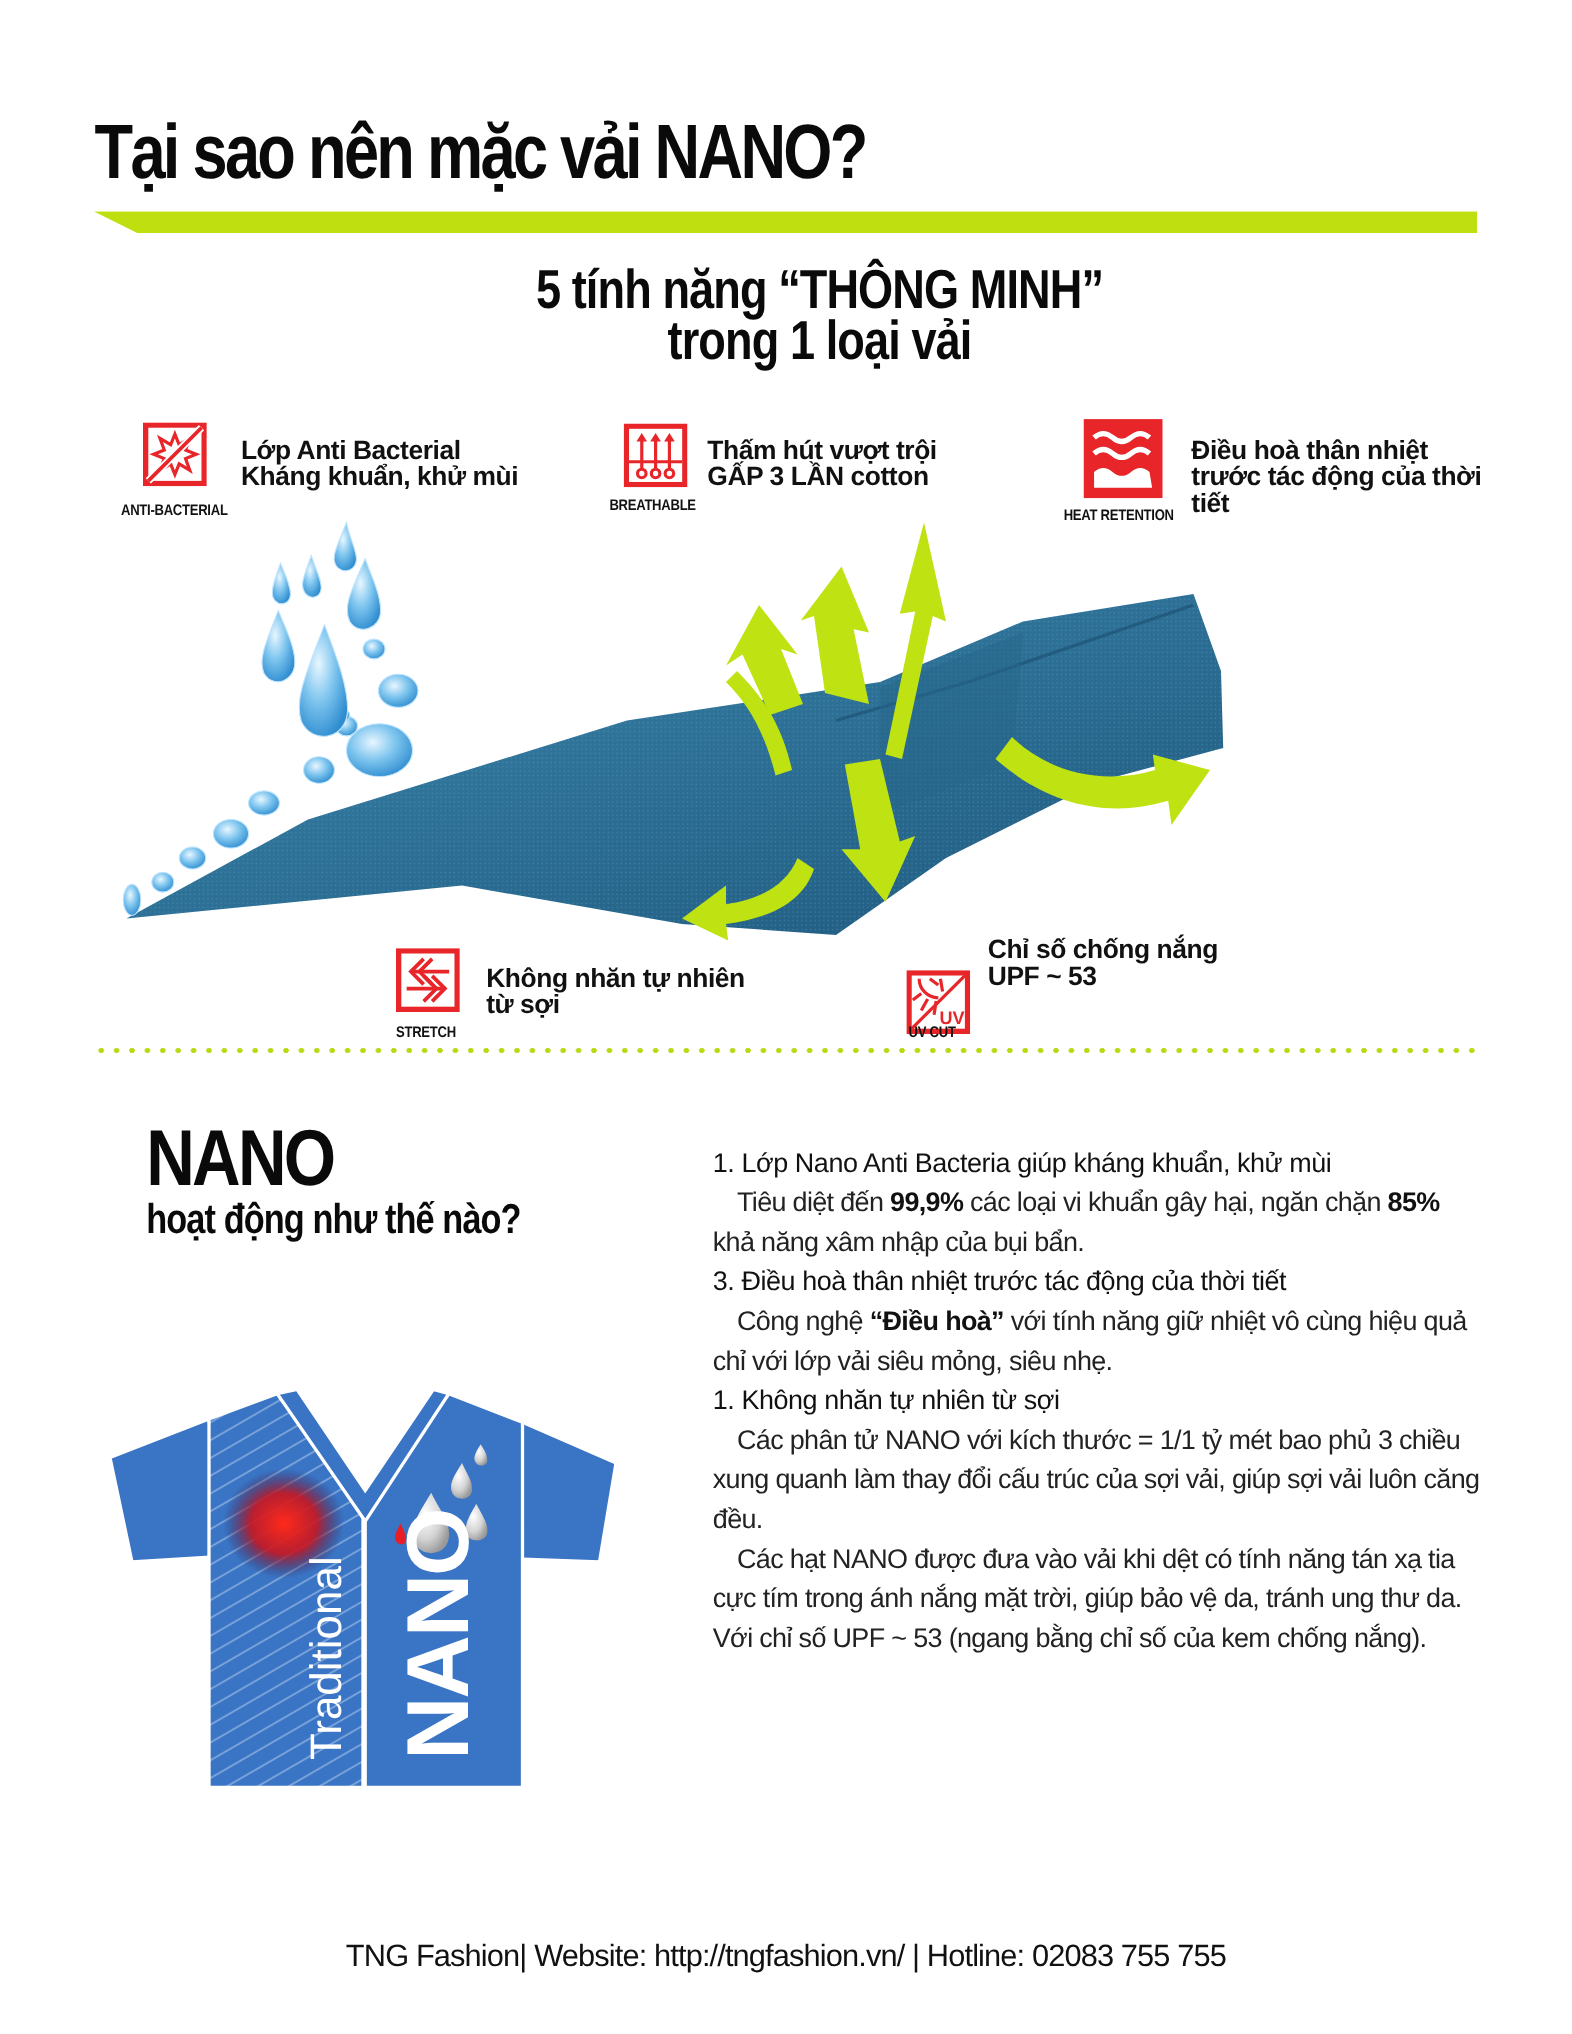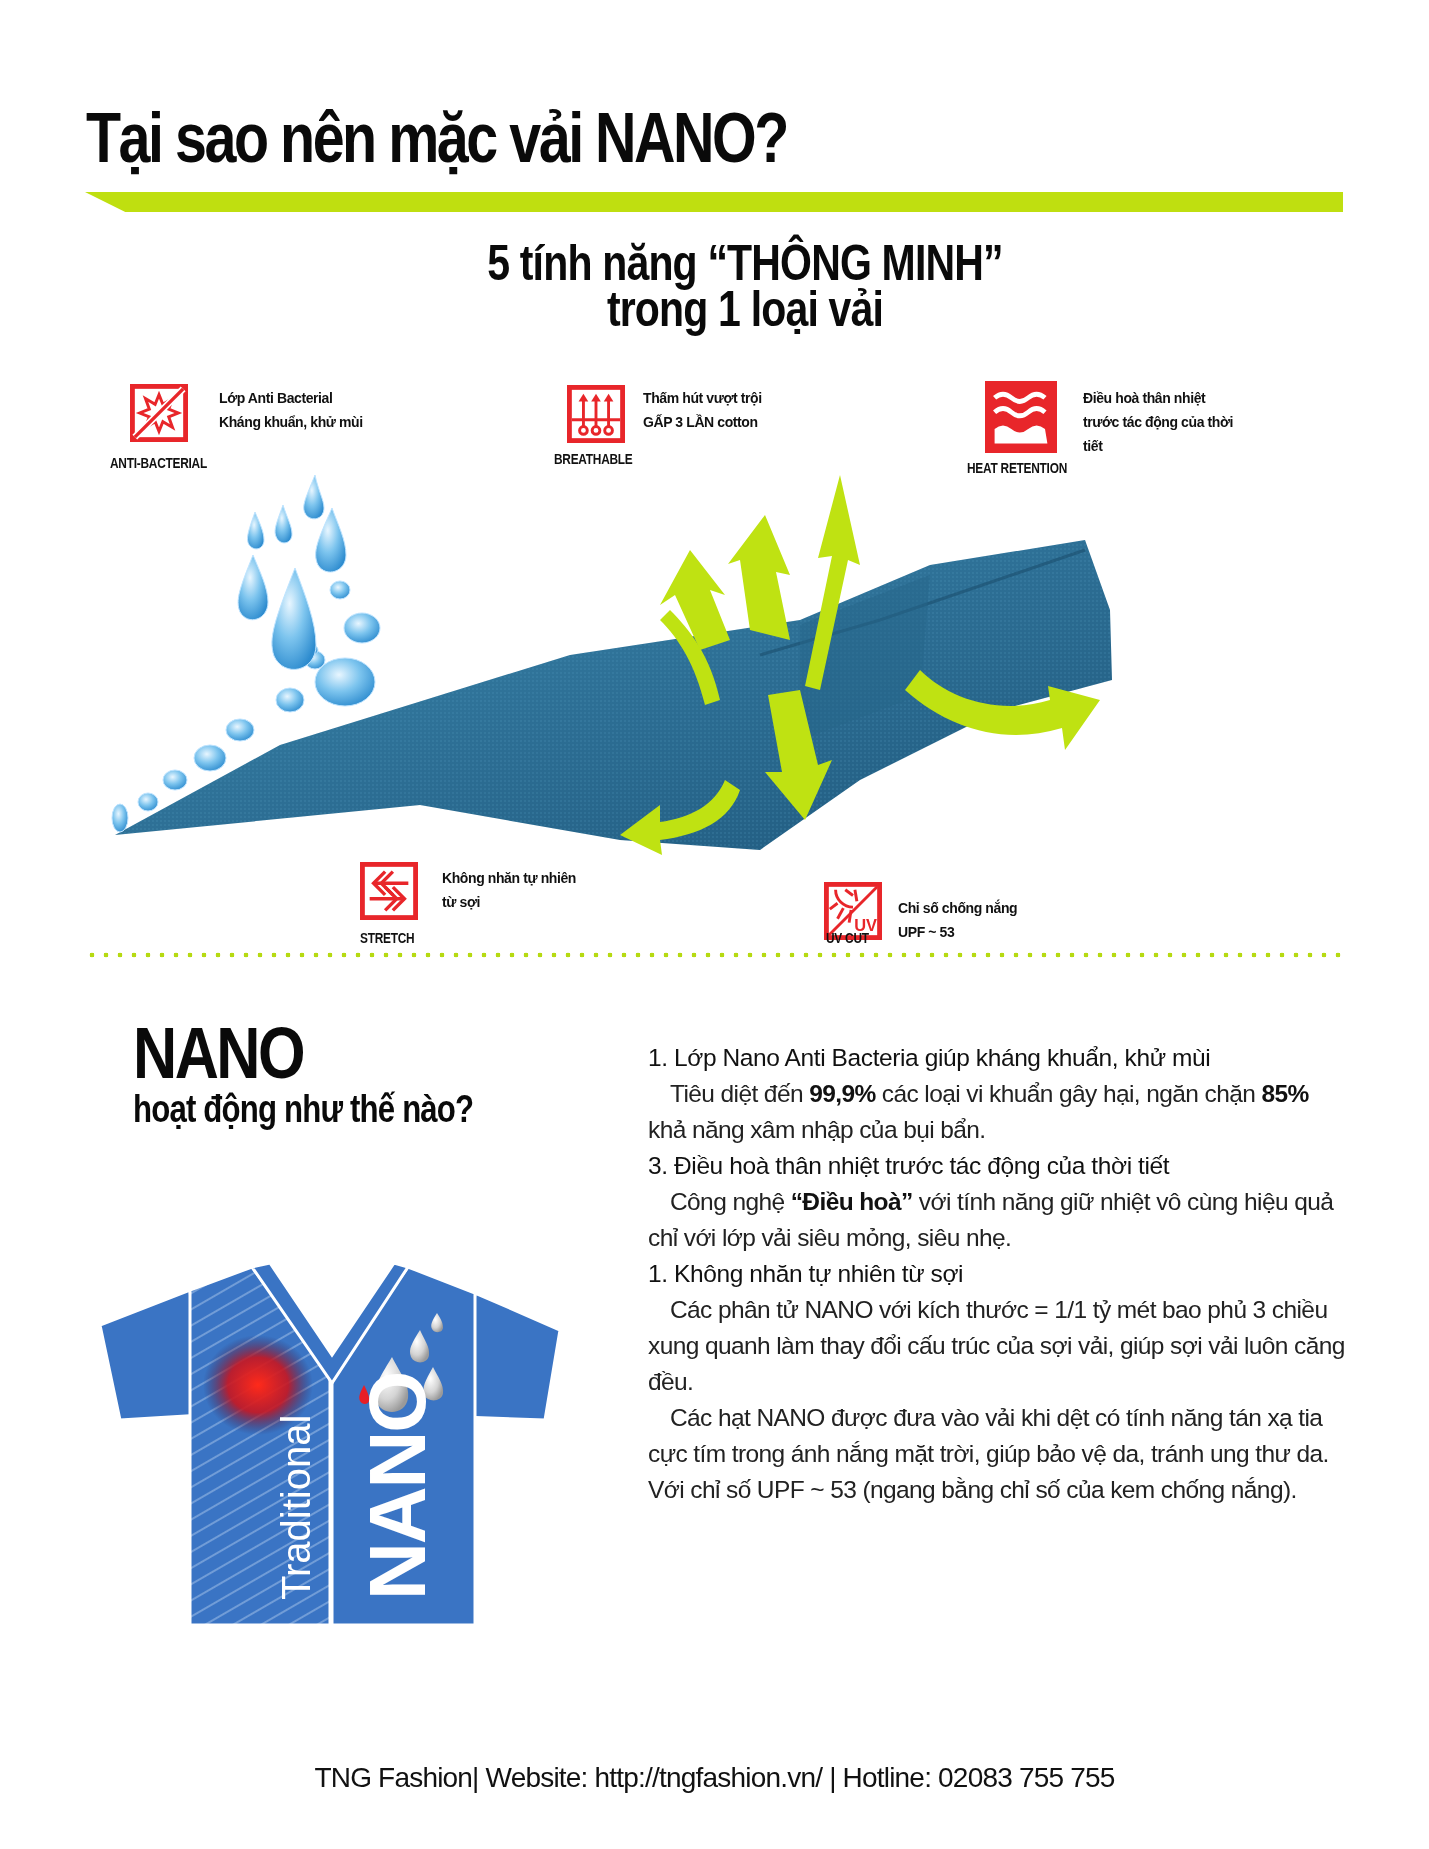--- a/index.html
+++ b/index.html
@@ -3,21 +3,21 @@
 <meta charset="utf-8">
 <style>
   html, body { margin:0; padding:0; background:#ffffff; }
   body { width:1429px; height:1849px; position:relative; overflow:hidden; font-family:"Liberation Sans", sans-serif; color:#111; }
   .abs { position:absolute; }
   .title { left:86px; top:98px; font-size:70px; font-weight:bold; letter-spacing:-3px; transform:scaleX(0.82); transform-origin:left top; white-space:nowrap; color:#0a0a0a; }
   .green-bar { left:85px; top:192px; width:1258px; height:20px; background:#bfdf10; clip-path:polygon(0 0,100% 0,100% 100%,3.2% 100%); }
   .subtitle { left:0; width:1490px; top:240px; text-align:center; font-size:50px; font-weight:bold; line-height:46px; letter-spacing:-1px; transform:scaleX(0.82); transform-origin:center top; color:#0a0a0a; }
   .icon-box { width:58px; height:58px; }
   .icon-label { font-size:14px; font-weight:bold; letter-spacing:-0.3px; transform:scaleX(0.85); transform-origin:left top; white-space:nowrap; color:#111; }
-  .feat-text { font-size:14px; font-weight:bold; line-height:24px; letter-spacing:-0.4px; color:#111; white-space:nowrap; }
+  .feat-text { font-size:24px; font-weight:bold; line-height:24px; letter-spacing:-0.4px; color:#111; white-space:nowrap;margin-top:12px; }
   .feat-text div { white-space:nowrap; }
   .dots { left:85px; top:952px; width:1262px; height:6px; background-image:radial-gradient(circle, #b6da12 2.2px, transparent 2.6px); background-size:14px 6px; background-repeat:repeat-x; }
   .nano-h { left:133px; top:1012px; font-size:72px; font-weight:bold; letter-spacing:-3px; transform:scaleX(0.85); transform-origin:left top; color:#0a0a0a; }
   .nano-sub { left:133px; top:1088px; font-size:38px; font-weight:bold; letter-spacing:-1px; transform:scaleX(0.82); transform-origin:left top; white-space:nowrap; color:#0a0a0a; }
   .body-col { left:648px; top:1040px; width:700px; font-size:24.5px; line-height:36px; color:#1a1a1a; }
   .body-col .h { font-weight:normal; letter-spacing:-0.4px; color:#111; }
   .body-col .p { font-weight:normal; letter-spacing:-0.6px; color:#222; }
   .body-col .p .ind { display:inline-block; width:22px; }
   .body-col b { font-weight:bold; color:#111; }
   .footer { left:0; width:1429px; top:1762px; text-align:center; font-size:28px; letter-spacing:-0.8px; color:#111; }
@@ -174,21 +174,21 @@
       <line x1="14" y1="22" x2="6" y2="28"></line>
       <line x1="20" y1="27" x2="14" y2="38"></line>
       <line x1="28" y1="29" x2="26" y2="42"></line>
       <line x1="22" y1="8" x2="30" y2="14"></line>
       <line x1="32" y1="8" x2="34" y2="20"></line>
     </g>
     <text x="43" y="51" text-anchor="middle" font-family="Liberation Sans, sans-serif" font-weight="bold" font-size="17" fill="#e8262a">UV</text>
   </svg>
 </div>
 <div class="abs icon-label" style="left:826px;top:930px;">UV CUT</div>
-<div class="abs feat-text" style="left:898px;top:896px;">
+<div class="abs feat-text" style="left:898px;top:840px;">
   <div>Chỉ số chống nắng</div>
   <div>UPF ~ 53</div>
 </div>
 
 <div class="abs dots"></div>
 
 <div class="abs nano-h">NANO</div>
 <div class="abs nano-sub">hoạt động như thế nào?</div>
 
 <svg class="abs" style="left:90px;top:1205px;" width="480" height="425" viewBox="0 0 480 425">

